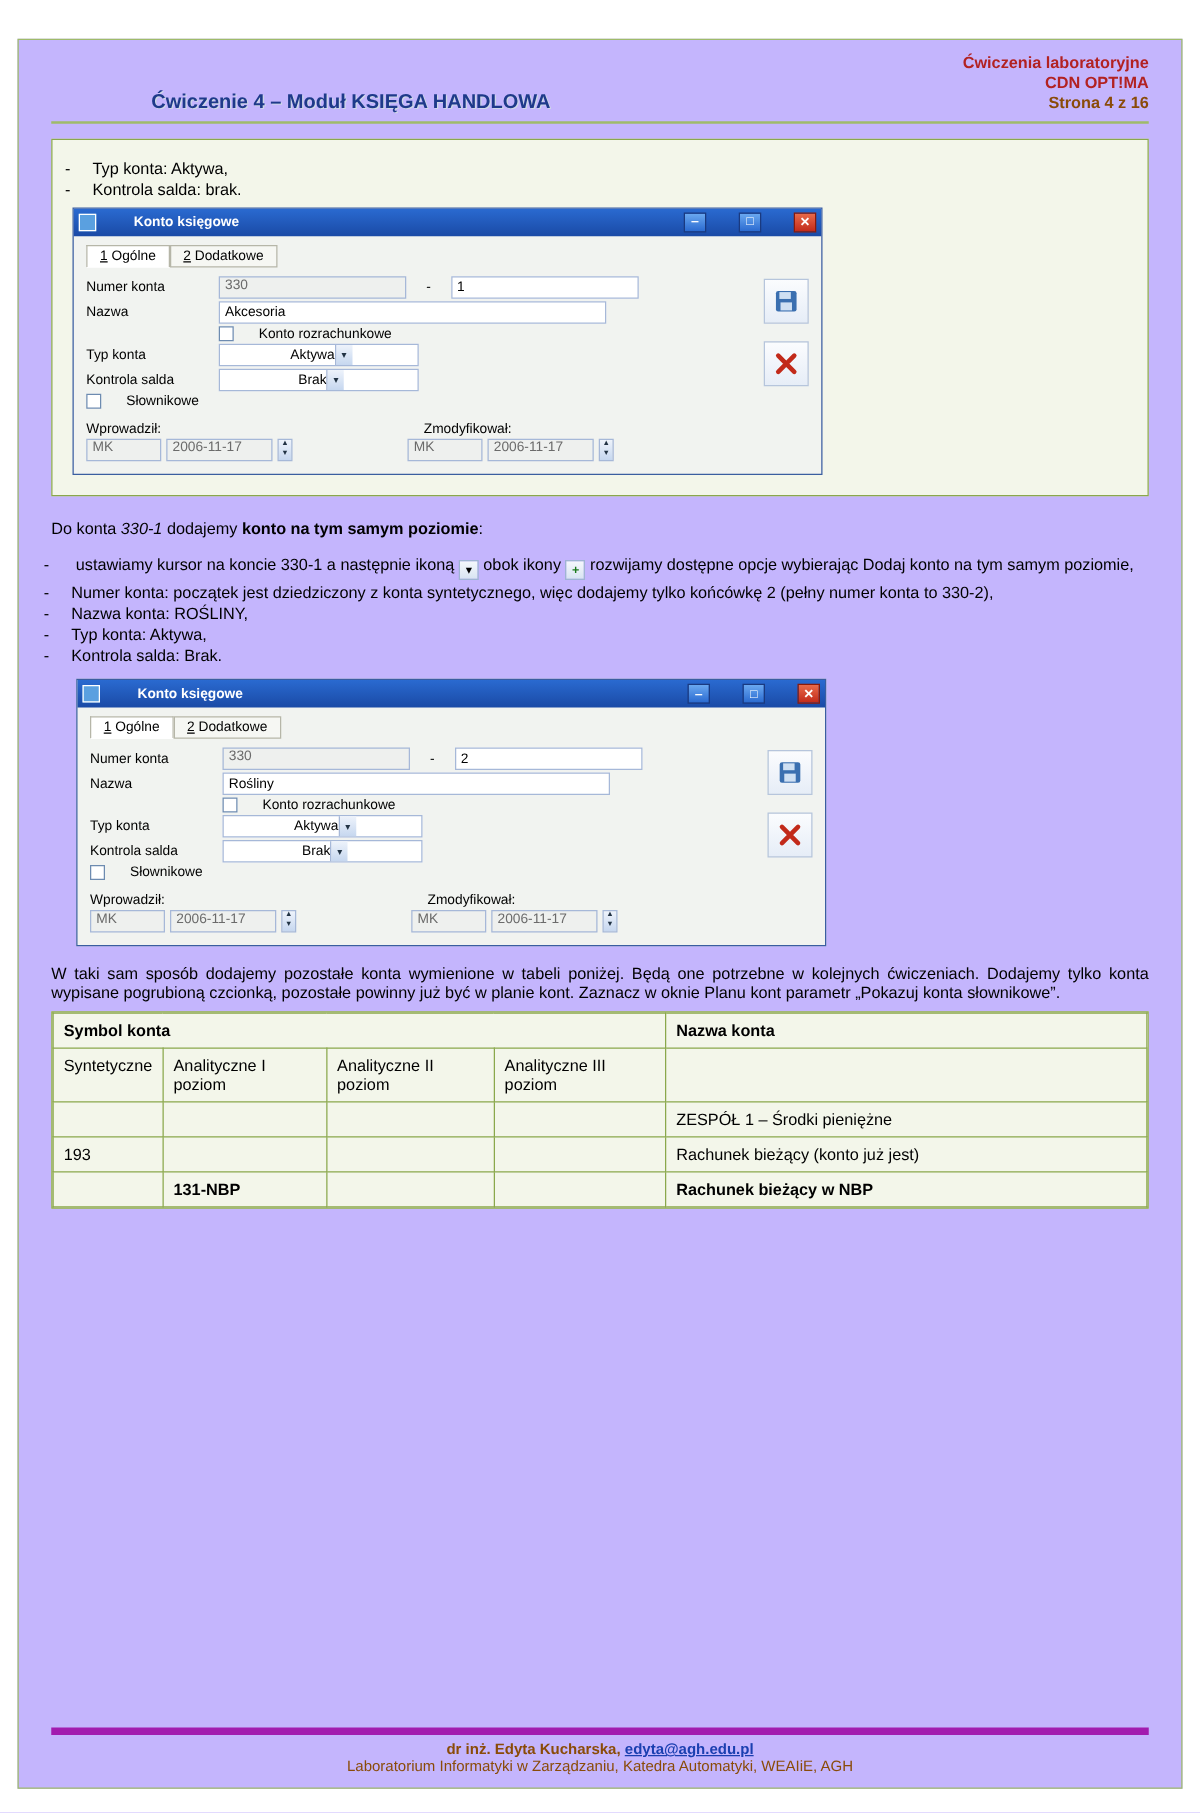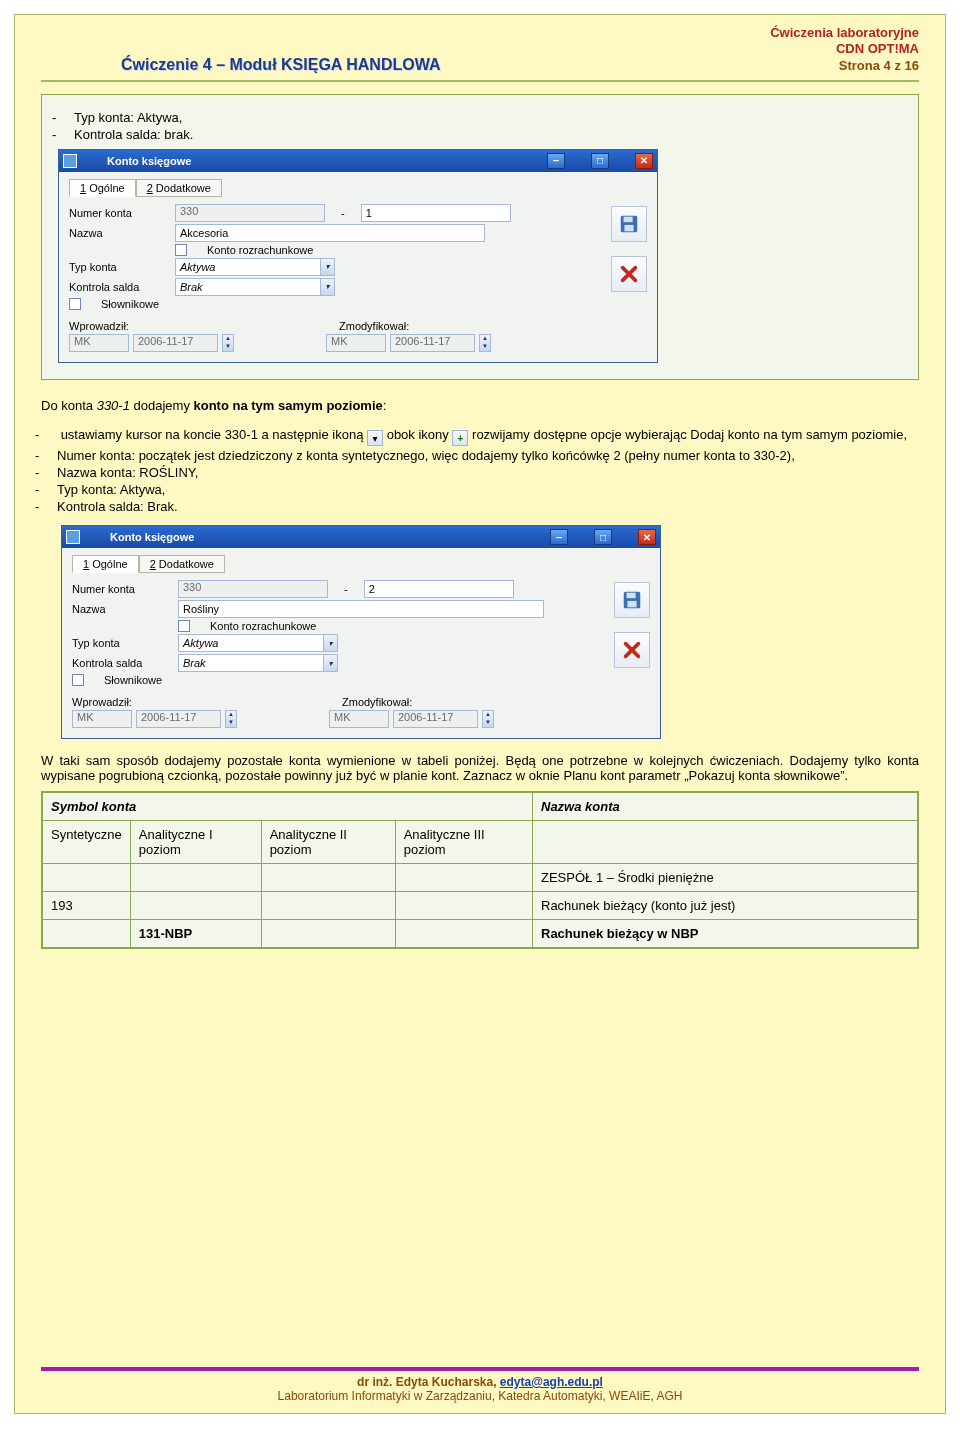--- a/index.html
+++ b/index.html
@@ -7,24 +7,25 @@
     margin: 0;
     padding: 14px;
     background: #fff;
     font-family: Verdana, Arial, sans-serif;
     font-size: 13px;
     color: #000;
     width: 960px;
   }
   .page {
     border: 1px solid #9fbb6a;
-    background: #fef9c3;
+    background: #c4b5fd;
     padding: 10px 26px 18px 26px;
     min-height: 1400px;
     position: relative;
+    margin-top: 17px;
   }
   .hdr-right {
     text-align: right;
     color: #b22222;
     font-weight: 700;
     font-size: 13px;
     line-height: 1.25;
   }
   .title-row {
     display: flex;
@@ -111,23 +112,22 @@
   .lbl { width: 90px; font-size: 11px; }
   input.tx, .dd, .ro {
     border: 1px solid #a6b8d8;
     background: #fff;
     height: 18px;
     font-size: 11px;
     padding: 0 4px;
   }
   .ro { background: #eef0ee; color: #6b6b6b; }
   .dd {
-    display: flex; align-items: center; justify-content: space-between;
+    display: flex; align-items: center; justify-content: center;
     padding-right: 0;
-    font-style: italic;
   }
   .dd .arr {
     width: 14px; height: 16px;
     background: linear-gradient(#eef3fb, #c6d7ef);
     border-left: 1px solid #a6b8d8;
     display: flex; align-items: center; justify-content: center;
     font-size: 8px; color: #234;
   }
   .chk {
     width: 12px; height: 12px; border: 1px solid #6d8bb0; background: #fff; display: inline-block; margin-right: 4px;
@@ -170,30 +170,29 @@
   }
   table.k th, table.k td {
     border: 1px solid #8aa84c;
     padding: 6px 8px;
     text-align: left;
     vertical-align: top;
   }
   table.k th {
     background: #f3f6ea;
     font-weight: 700;
-    font-style: italic;
   }
   .bold { font-weight: 700; }
   .right-col { width: 44%; }
 
   .footer {
     position: absolute;
     left: 26px; right: 26px; bottom: 10px;
     text-align: center;
-    border-top: 4px solid #a21caf;
+    border-top: 6px solid #a21caf;
     padding-top: 4px;
     font-size: 12px;
     color: #8a4b08;
   }
   .footer .ln1 { font-weight: 700; }
   .footer a { color: #1a3fb0; text-decoration: underline; }
 </style>
 </head>
 <body>
 
@@ -337,21 +336,21 @@
         <div class="tab"><u>2</u> Dodatkowe</div>
       </div>
       <div class="form-row">
         <span class="lbl">Numer konta</span>
         <span class="ro" style="width:150px">330</span>
         <span>-</span>
         <input class="tx" style="width: 150px;" value="2">
       </div>
       <div class="form-row">
         <span class="lbl">Nazwa</span>
-        <input class="tx" style="width: 366px;" value="Rośliny">
+        <input class="tx" style="width: 310px;" value="Rośliny">
       </div>
       <div class="form-row">
         <span class="lbl"></span>
         <span class="chk"></span>
         <span>Konto rozrachunkowe</span>
       </div>
       <div class="form-row">
         <span class="lbl">Typ konta</span>
         <span class="dd" style="width:160px">
           <span>Aktywa</span>

